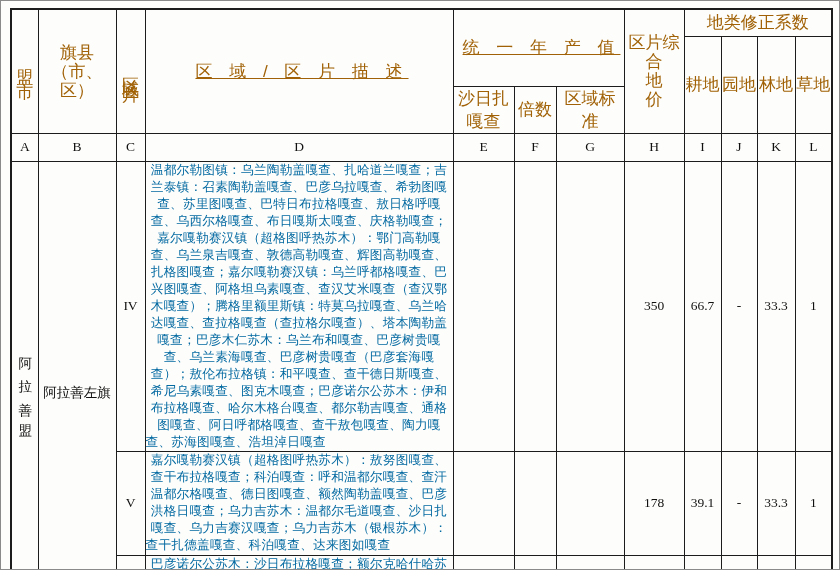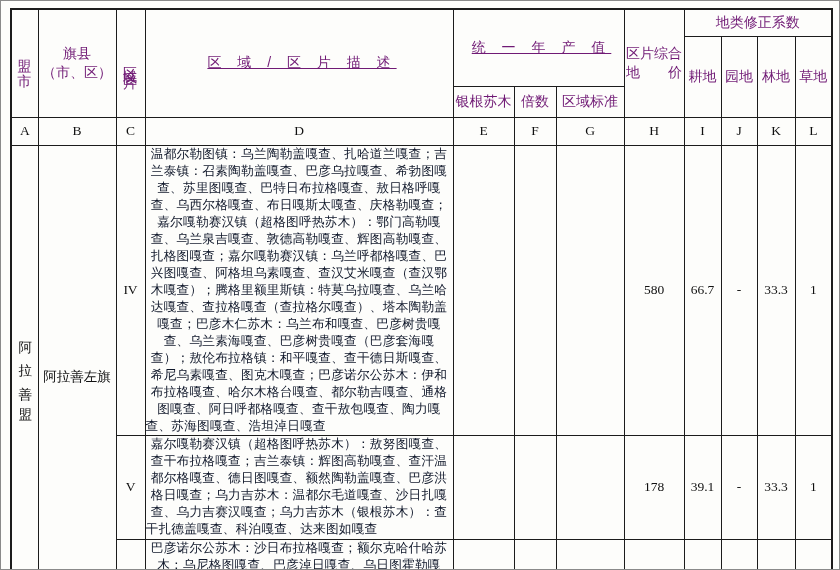--- a/index.html
+++ b/index.html
@@ -35,22 +35,22 @@
     text-align: center;
     font-weight: normal;
   }
   table.doc-table {
     border: 2px solid #1c1c1c;
   }
   
   .hd {
     font-family: "Liberation Sans", "DejaVu Sans", sans-serif;
     font-weight: 700;
-    font-size: 14px;
-    color: #701a75;
+    font-size: 17px;
+    color: #a16207;
   }
   .hd-sp { letter-spacing: 6px; text-indent: 6px; text-decoration: underline; }
   .vert {
     writing-mode: vertical-lr;
     text-orientation: upright;
     margin: 0 auto;
     display: inline-block;
   }
   .vert-wide  { letter-spacing: 14px; }
   .vert-tight { letter-spacing: 3px; }
@@ -65,21 +65,21 @@
   }
   
   td.desc {
     vertical-align: top;
     text-align: justify;
     text-align-last: left;
     font-size: 12.7px;
     line-height: 17px;
     padding: 1px 3px 0 4px;
     font-family: "Liberation Serif", "DejaVu Serif", serif;
-    color: #0f172a;
+    color: #0369a1;
     letter-spacing: 0.2px;
   }
   
   tr.h1 { height: 27px; }
   tr.h2 { height: 50px; }
   tr.h3 { height: 31px; }
   tr.letters { height: 28px; }
   tr.r-iv  { height: 256px; }
   tr.r-v   { height: 104px; }
   tr.r-vi  { height: 52px; }
@@ -125,21 +125,21 @@
       </td>
       <td colspan="4" class="hd">地类修正系数</td>
     </tr>
     <tr class="h2">
       <td rowspan="2" class="hd">耕地</td>
       <td rowspan="2" class="hd">园地</td>
       <td rowspan="2" class="hd">林地</td>
       <td rowspan="2" class="hd">草地</td>
     </tr>
     <tr class="h3">
-      <td class="hd">银根苏木</td>
+      <td class="hd">沙日扎嘎查</td>
       <td class="hd">倍数</td>
       <td class="hd">区域标准</td>
     </tr>
     <tr class="letters">
       <td class="letter">A</td>
       <td class="letter">B</td>
       <td class="letter">C</td>
       <td class="letter">D</td>
       <td class="letter">E</td>
       <td class="letter">F</td>
@@ -154,30 +154,30 @@
     <tr class="r-iv">
       <td rowspan="3">
         <span class="vert vert-body num">阿拉善盟</span>
       </td>
       <td rowspan="3" class="banner-cell">阿拉善左旗</td>
       <td class="letter">IV</td>
       <td class="desc">温都尔勒图镇：乌兰陶勒盖嘎查、扎哈道兰嘎查；吉兰泰镇：召素陶勒盖嘎查、巴彦乌拉嘎查、希勃图嘎查、苏里图嘎查、巴特日布拉格嘎查、敖日格呼嘎查、乌西尔格嘎查、布日嘎斯太嘎查、庆格勒嘎查；嘉尔嘎勒赛汉镇（超格图呼热苏木）：鄂门高勒嘎查、乌兰泉吉嘎查、敦德高勒嘎查、辉图高勒嘎查、扎格图嘎查；嘉尔嘎勒赛汉镇：乌兰呼都格嘎查、巴兴图嘎查、阿格坦乌素嘎查、查汉艾米嘎查（查汉鄂木嘎查）；腾格里额里斯镇：特莫乌拉嘎查、乌兰哈达嘎查、查拉格嘎查（查拉格尔嘎查）、塔本陶勒盖嘎查；巴彦木仁苏木：乌兰布和嘎查、巴彦树贵嘎查、乌兰素海嘎查、巴彦树贵嘎查（巴彦套海嘎查）；敖伦布拉格镇：和平嘎查、查干德日斯嘎查、希尼乌素嘎查、图克木嘎查；巴彦诺尔公苏木：伊和布拉格嘎查、哈尔木格台嘎查、都尔勒吉嘎查、通格图嘎查、阿日呼都格嘎查、查干敖包嘎查、陶力嘎查、苏海图嘎查、浩坦淖日嘎查</td>
       <td class="num"></td>
       <td class="num"></td>
       <td class="num"></td>
-      <td class="num">580</td>
+      <td class="num">350</td>
       <td class="num">66.7</td>
       <td class="num">-</td>
       <td class="num">33.3</td>
       <td class="num">1</td>
     </tr>
 
     <tr class="r-v">
       <td class="letter">V</td>
-      <td class="desc">嘉尔嘎勒赛汉镇（超格图呼热苏木）：敖努图嘎查、查干布拉格嘎查；吉兰泰镇：辉图高勒嘎查、查汗温都尔格嘎查、德日图嘎查、额然陶勒盖嘎查、巴彦洪格日嘎查；乌力吉苏木：温都尔毛道嘎查、沙日扎嘎查、乌力吉赛汉嘎查；乌力吉苏木（银根苏木）：查干扎德盖嘎查、科泊嘎查、达来图如嘎查</td>
+      <td class="desc">嘉尔嘎勒赛汉镇（超格图呼热苏木）：敖努图嘎查、查干布拉格嘎查；科泊嘎查：呼和温都尔嘎查、查汗温都尔格嘎查、德日图嘎查、额然陶勒盖嘎查、巴彦洪格日嘎查；乌力吉苏木：温都尔毛道嘎查、沙日扎嘎查、乌力吉赛汉嘎查；乌力吉苏木（银根苏木）：查干扎德盖嘎查、科泊嘎查、达来图如嘎查</td>
       <td class="num"></td>
       <td class="num"></td>
       <td class="num"></td>
       <td class="num">178</td>
       <td class="num">39.1</td>
       <td class="num">-</td>
       <td class="num">33.3</td>
       <td class="num">1</td>
     </tr>
 

